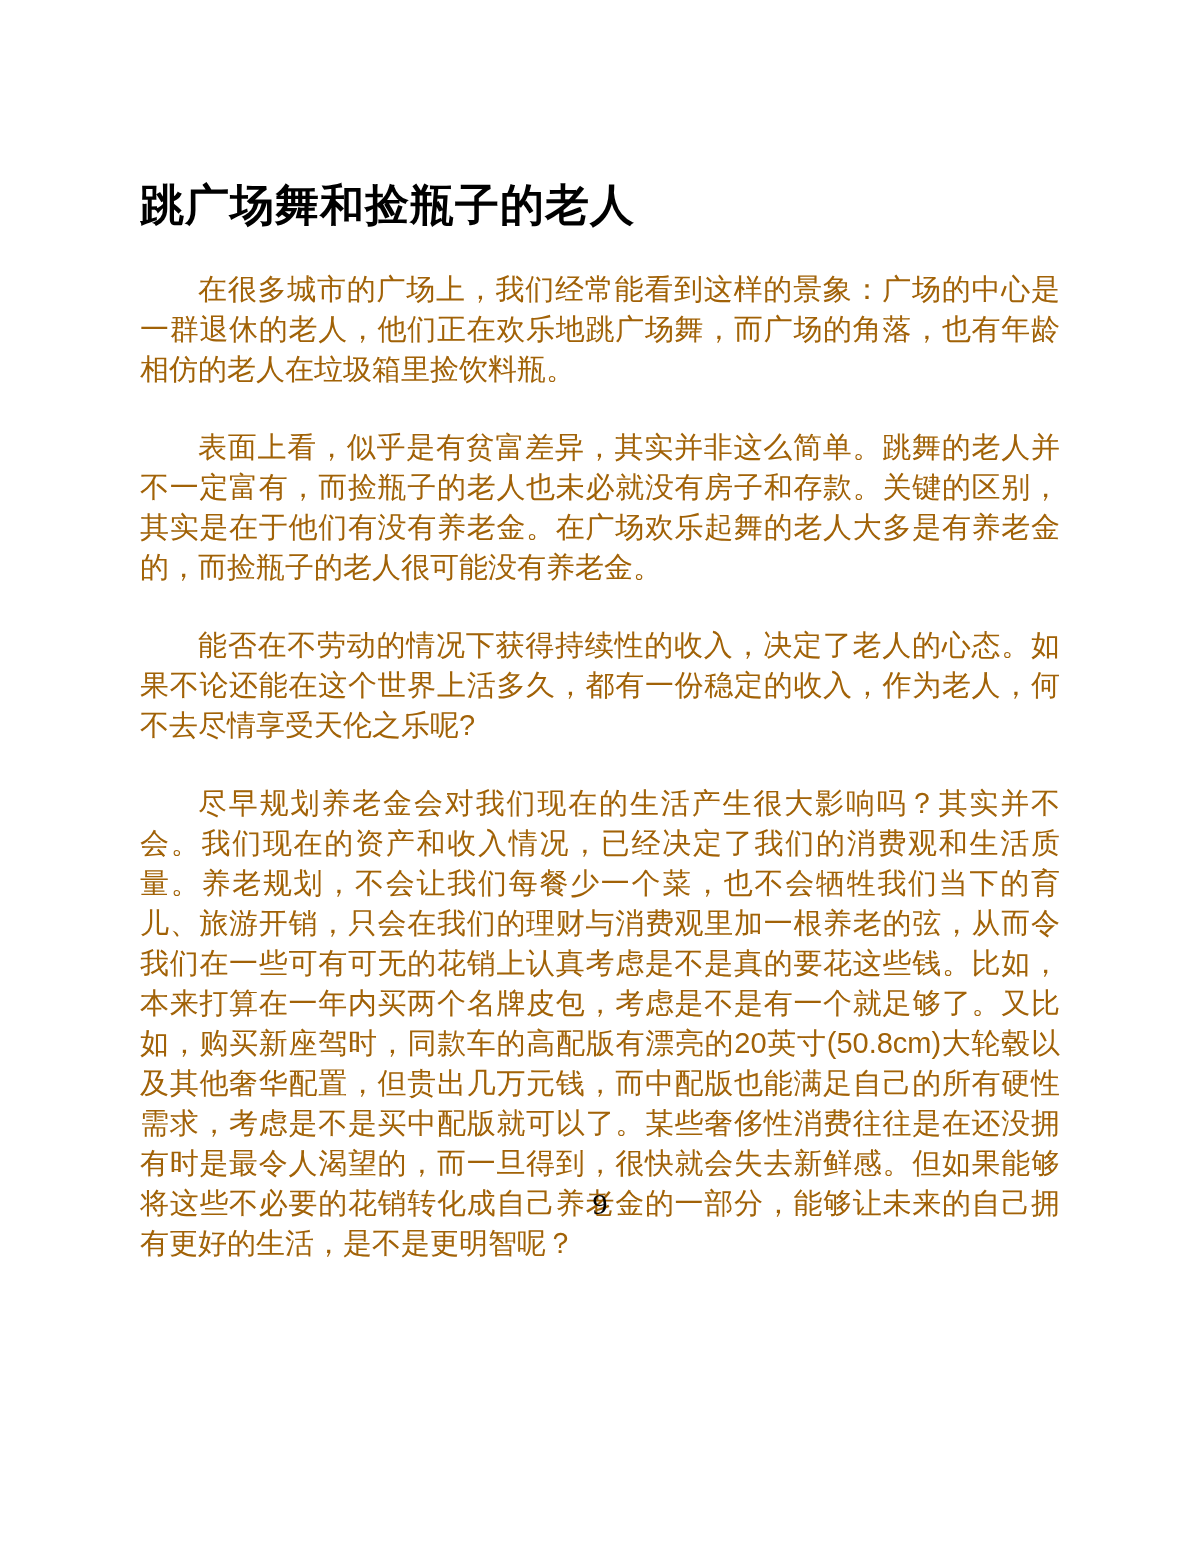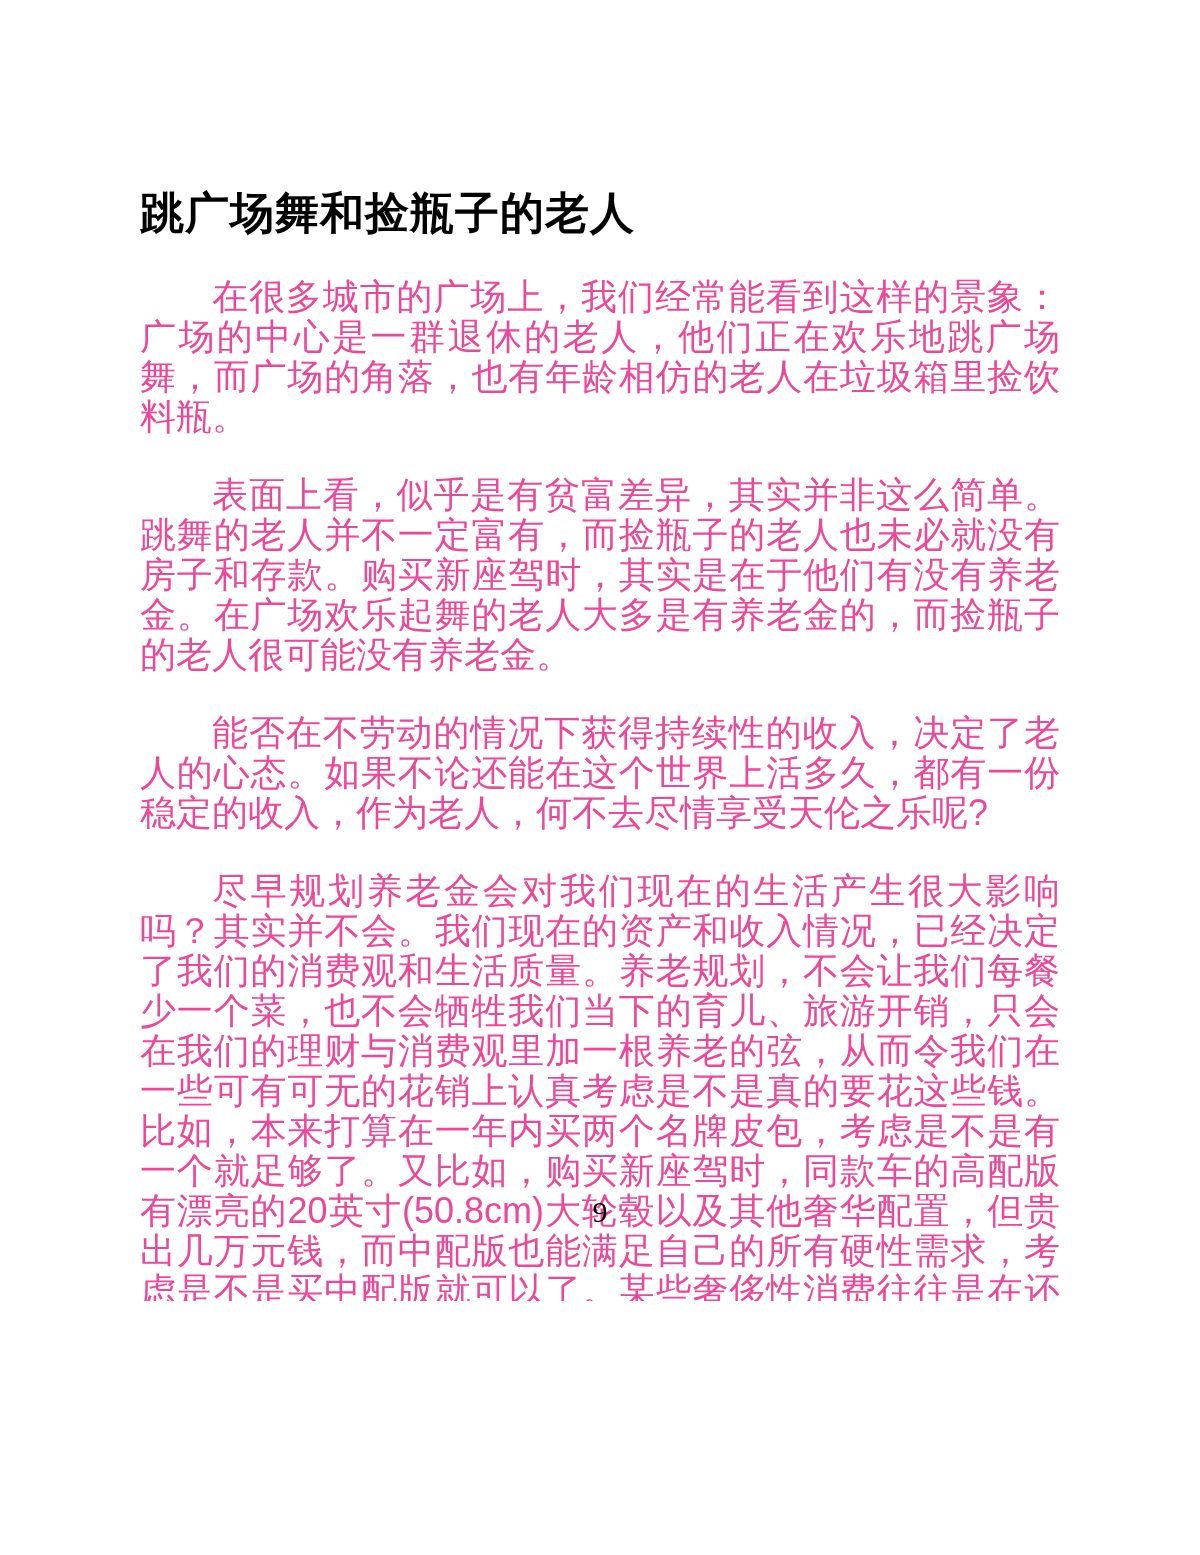--- a/index.html
+++ b/index.html
@@ -4,37 +4,37 @@
 <style>
   * { margin: 0; padding: 0; box-sizing: border-box; }
   html, body {
     background: #ffffff;
     font-family: "Liberation Sans", "DejaVu Sans", sans-serif;
   }
   .page {
     position: relative;
     width: 1200px;
     height: 1289px;
-    margin: 12px auto;
+    margin: 4px auto;
     background: #ffffff;
     padding: 172px 140px 0 140px;
     overflow: hidden;
   }
   .doc-title {
     font-size: 44px;
     font-weight: 700;
     color: #000000;
     letter-spacing: 1px;
     margin-bottom: 34px;
     font-family: "Liberation Sans", "DejaVu Sans", sans-serif;
   }
   .para {
-    font-size: 36px;
+    font-size: 29px;
     line-height: 40px;
-    color: #ec4899;
+    color: #a16207;
     text-indent: 2em;
     text-align: justify;
     margin-bottom: 38px;
     font-family: "Liberation Sans", "DejaVu Sans", sans-serif;
   }
   .page-number {
     position: absolute;
     bottom: 72px;
     left: 0;
     width: 100%;
@@ -45,21 +45,21 @@
   }
 </style>
 </head>
 <body>
 
 <div class="page">
   <h1 class="doc-title">跳广场舞和捡瓶子的老人</h1>
 
   <p class="para">在很多城市的广场上，我们经常能看到这样的景象：广场的中心是一群退休的老人，他们正在欢乐地跳广场舞，而广场的角落，也有年龄相仿的老人在垃圾箱里捡饮料瓶。</p>
 
-  <p class="para">表面上看，似乎是有贫富差异，其实并非这么简单。跳舞的老人并不一定富有，而捡瓶子的老人也未必就没有房子和存款。购买新座驾时，其实是在于他们有没有养老金。在广场欢乐起舞的老人大多是有养老金的，而捡瓶子的老人很可能没有养老金。</p>
+  <p class="para">表面上看，似乎是有贫富差异，其实并非这么简单。跳舞的老人并不一定富有，而捡瓶子的老人也未必就没有房子和存款。关键的区别，其实是在于他们有没有养老金。在广场欢乐起舞的老人大多是有养老金的，而捡瓶子的老人很可能没有养老金。</p>
 
   <p class="para">能否在不劳动的情况下获得持续性的收入，决定了老人的心态。如果不论还能在这个世界上活多久，都有一份稳定的收入，作为老人，何不去尽情享受天伦之乐呢?</p>
 
 
   <p class="para">尽早规划养老金会对我们现在的生活产生很大影响吗？其实并不会。我们现在的资产和收入情况，已经决定了我们的消费观和生活质量。养老规划，不会让我们每餐少一个菜，也不会牺牲我们当下的育儿、旅游开销，只会在我们的理财与消费观里加一根养老的弦，从而令我们在一些可有可无的花销上认真考虑是不是真的要花这些钱。比如，本来打算在一年内买两个名牌皮包，考虑是不是有一个就足够了。又比如，购买新座驾时，同款车的高配版有漂亮的20英寸(50.8cm)大轮毂以及其他奢华配置，但贵出几万元钱，而中配版也能满足自己的所有硬性需求，考虑是不是买中配版就可以了。某些奢侈性消费往往是在还没拥有时是最令人渴望的，而一旦得到，很快就会失去新鲜感。但如果能够将这些不必要的花销转化成自己养老金的一部分，能够让未来的自己拥有更好的生活，是不是更明智呢？</p>
 
   <div class="page-number">9</div>
 </div>
 
 </body></html>

